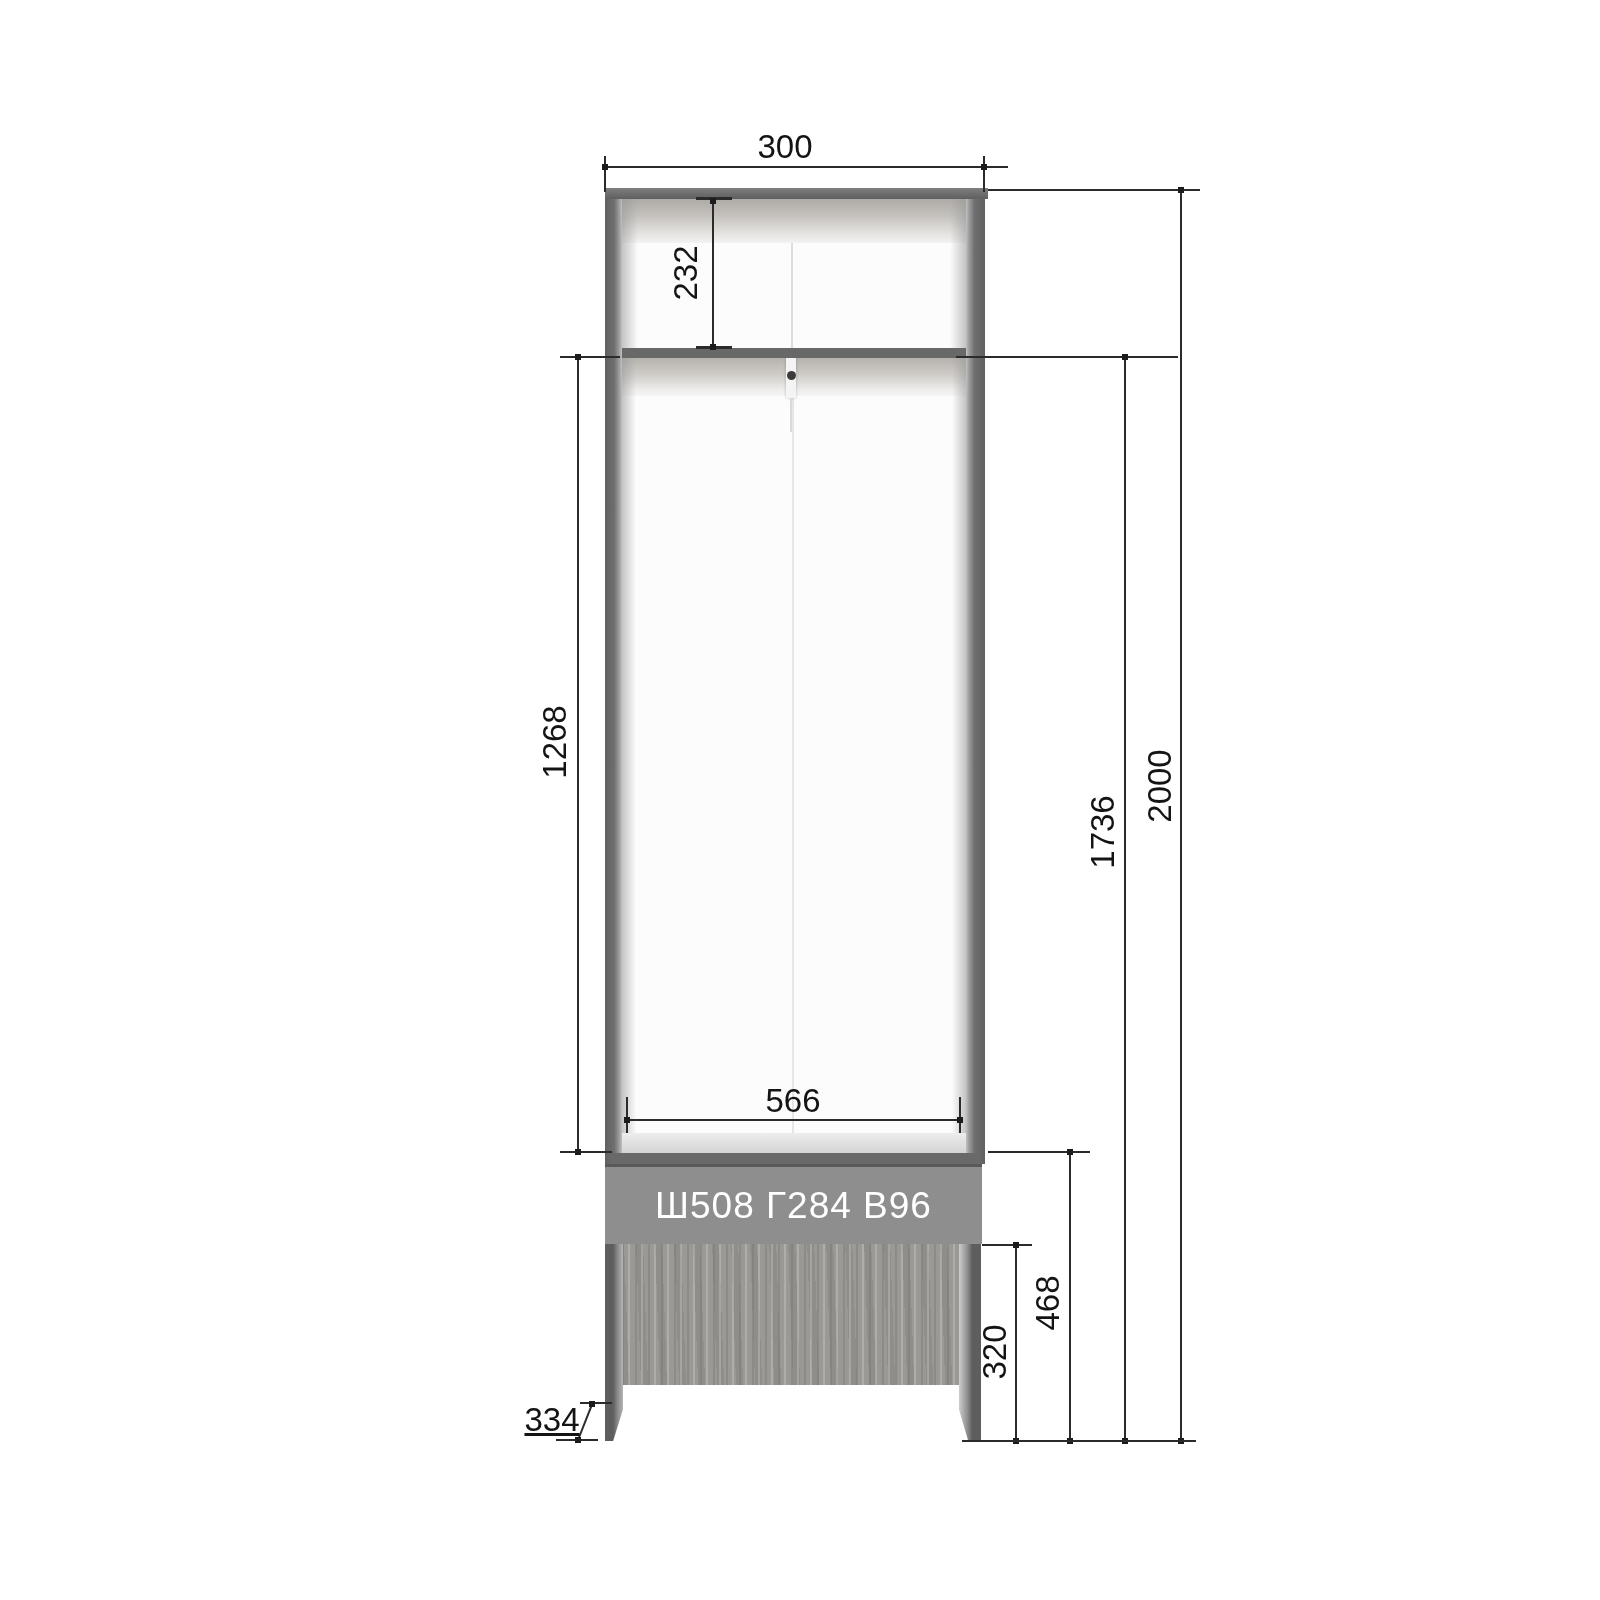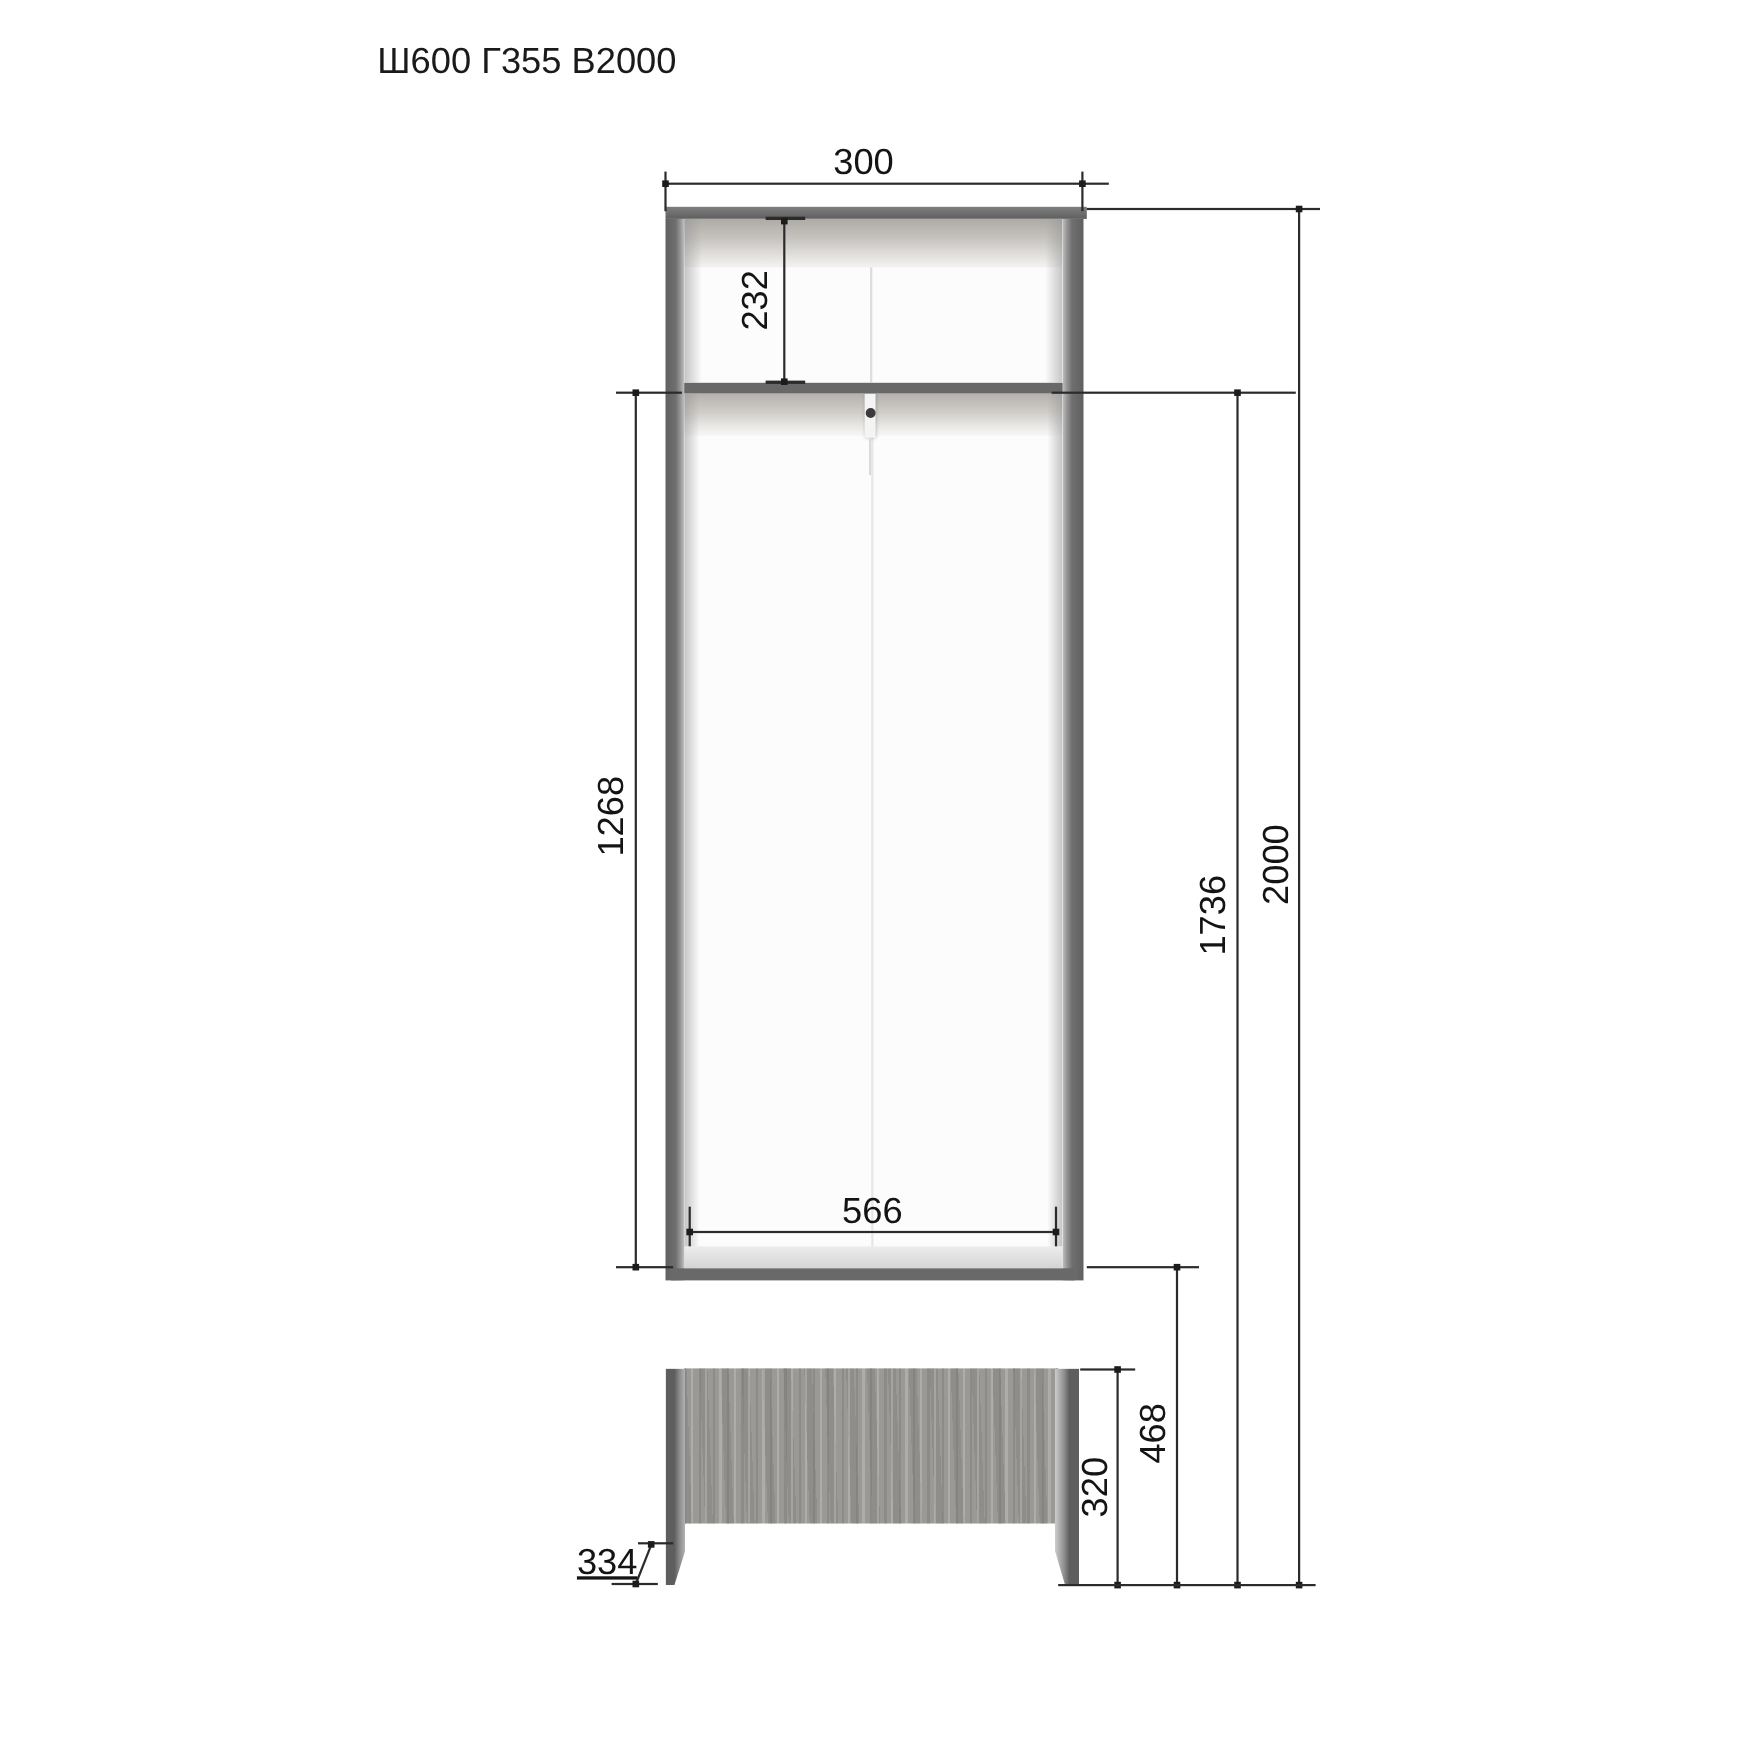--- a/index.html
+++ b/index.html
@@ -52,21 +52,20 @@
   .bracket-dot{position:absolute;left:165px;top:13px;width:9px;height:9px;border-radius:50%;background:#3b3b3b;}
   .bracket-tail{position:absolute;left:168px;top:40px;width:2px;height:34px;background:#dadada;}
   .oblique{position:absolute;left:578px;top:1439px;width:41px;height:2px;background:#2b2b2b;
              transform:rotate(-68.5deg);transform-origin:0 50%;}
 </style>
 </head>
 <body>
 
 <div class="canvas">
 
-  <div class="title">Ш600 Г355 В2000</div>
 
   <div class="top-panel"></div>
   <div class="side-left"></div>
   <div class="side-right"></div>
 
   <div class="comp" style="left:622px;top:199px;width:344px;height:149px;">
     <div class="wood-ceiling" style="height:44px;"></div>
     <div class="shadeL"></div>
     <div class="shadeR"></div>
     <div class="seam" style="left:169px;top:44px;height:105px;"></div>
@@ -80,20 +79,23 @@
     <div class="shadeR" style="width:14px;"></div>
     <div class="seam" style="left:170px;top:38px;height:740px;background:#e6e6e6;"></div>
     <div class="floor-strip"></div>
     <div class="bracket-plate"></div>
     <div class="bracket-dot"></div>
     <div class="bracket-tail"></div>
   </div>
 
   <div class="bottom-bar"></div>
 
+  <div class="drawer-band">
+    <span>Ш508 Г284 В96</span>
+  </div>
 
   <div class="wood-base"></div>
   <div class="leg-left"></div>
   <div class="leg-right"></div>
 
   <div>
     <div class="vline" style="left:604px;top:156px;height:36px;"></div>
     <div class="vline" style="left:983px;top:156px;height:36px;"></div>
     <div class="hline" style="left:605px;top:166px;width:403px;"></div>
     <div class="dot" style="left:602px;top:164px;"></div>

